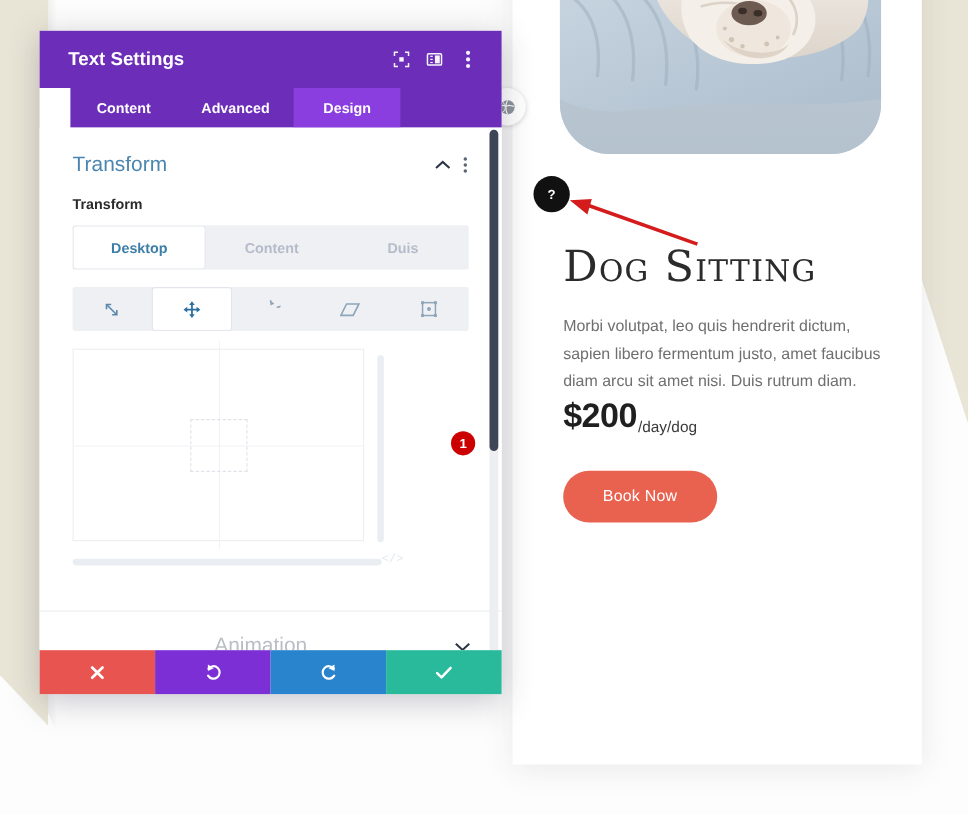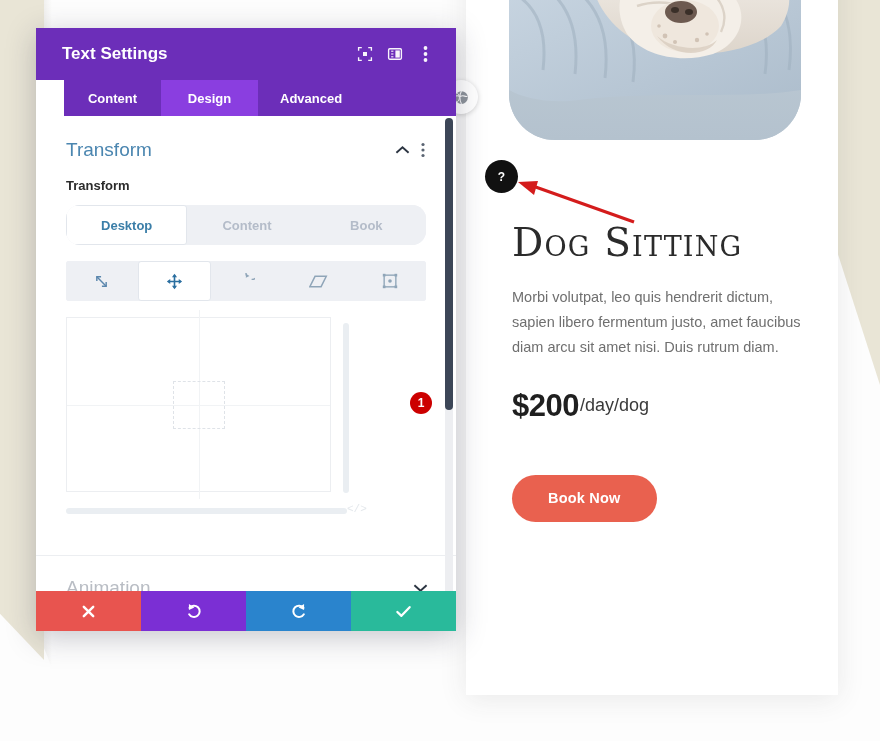--- a/index.html
+++ b/index.html
@@ -126,37 +126,36 @@
     text-transform: capitalize;
   }
   .card-desc {
     margin-top: 20px;
     font-size: 14.5px;
     line-height: 25px;
     color: #6f6f6f;
     width: 302px;
   }
   .card-price-row {
-    margin-top: 28px;
-    display: flex; align-items: center;
+    display: flex; align-items: flex-end;
   }
   .card-price {
     font-size: 31px; font-weight: bold; color: #1f1f1f;
     letter-spacing: -0.5px;
   }
   .card-price-unit {
-    font-size: 18px; color: #3a3a3a; margin-left: 1px;
+    font-size: 14px; color: #3a3a3a; margin-left: 1px;
   }
   .book-btn {
-    margin-top: 51px;
+    margin-top: 32px;
     display: inline-flex; align-items: center; justify-content: center;
     height: 47px; padding: 0 36px;
     background: #e9614f;
     color: #ffffff;
-    font-size: 14.5px; font-weight: bold;
+    font-size: 14.5px; font-weight: normal;
     border: none; border-radius: 26px;
     cursor: pointer;
     letter-spacing: .2px;
   }
 
   
   .modal {
     position: absolute;
     left: 36px; top: 28px;
     width: 420px;
@@ -232,21 +231,21 @@
   .field-label {
     padding: 8px 30px 0 30px;
     font-size: 13px; font-weight: bold; color: #2b2b2b;
   }
 
   .device-toggle {
     margin: 12px 30px 0 30px;
     display: flex;
     height: 40px;
     background: #eef0f4;
-    border-radius: 14px;
+    border-radius: 2px;
     overflow: hidden;
   }
   .device-btn {
     flex: 1;
     display: flex; align-items: center; justify-content: center;
     font-size: 13px; font-weight: bold; color: #b4bcc9;
     cursor: pointer;
     background: #eef0f4;
   }
   .device-btn.active {
@@ -365,20 +364,21 @@
     font-size: 12px; font-weight: bold;
     display: flex; align-items: center; justify-content: center;
     z-index: 12;
   }
 
   .divider { height: 1px; background: #eceef1; margin-top: 18px; }
 
   .section-head2 {
     display: flex; align-items: center;
     padding: 20px 24px 20px 30px;
+    text-align: center;
   }
   .section-title2 {
     flex: 1;
     font-size: 19px; color: #b9bdc4; font-weight: normal;
   }
 
   .modal-footer {
     height: 40px;
     display: flex;
   }
@@ -525,22 +525,22 @@
         <svg width="5" height="18" viewBox="0 0 5 18">
           <circle cx="2.5" cy="3" r="1.9" fill="#ffffff"></circle>
           <circle cx="2.5" cy="9" r="1.9" fill="#ffffff"></circle>
           <circle cx="2.5" cy="15" r="1.9" fill="#ffffff"></circle>
         </svg>
       </div>
     </div>
 
     <div class="modal-tabs">
       <div class="tab">Content</div>
+      <div class="tab">Advanced</div>
       <div class="tab active">Design</div>
-      <div class="tab">Advanced</div>
     </div>
 
     <div class="modal-scroll">
 
       <div class="scroll-track"></div>
       <div class="scroll-thumb"></div>
 
       <div class="section-head">
         <div class="section-title">Transform</div>
         <div class="chev">
@@ -555,21 +555,21 @@
             <circle cx="2" cy="13.5" r="1.6" fill="#5a6472"></circle>
           </svg>
         </div>
       </div>
 
       <div class="field-label">Transform</div>
 
       <div class="device-toggle">
         <div class="device-btn active">Desktop</div>
         <div class="device-btn">Content</div>
-        <div class="device-btn">Book</div>
+        <div class="device-btn">Duis</div>
       </div>
 
       <div class="mode-row">
         <div class="mode-btn">
           <svg width="17" height="17" viewBox="0 0 20 20">
             <g stroke="#5b87ad" stroke-width="1.7" fill="none">
               <line x1="4.5" y1="4.5" x2="15.5" y2="15.5"></line>
               <path d="M4.5 9.5 V4.5 H9.5"></path>
               <path d="M15.5 10.5 V15.5 H10.5"></path>
             </g>

